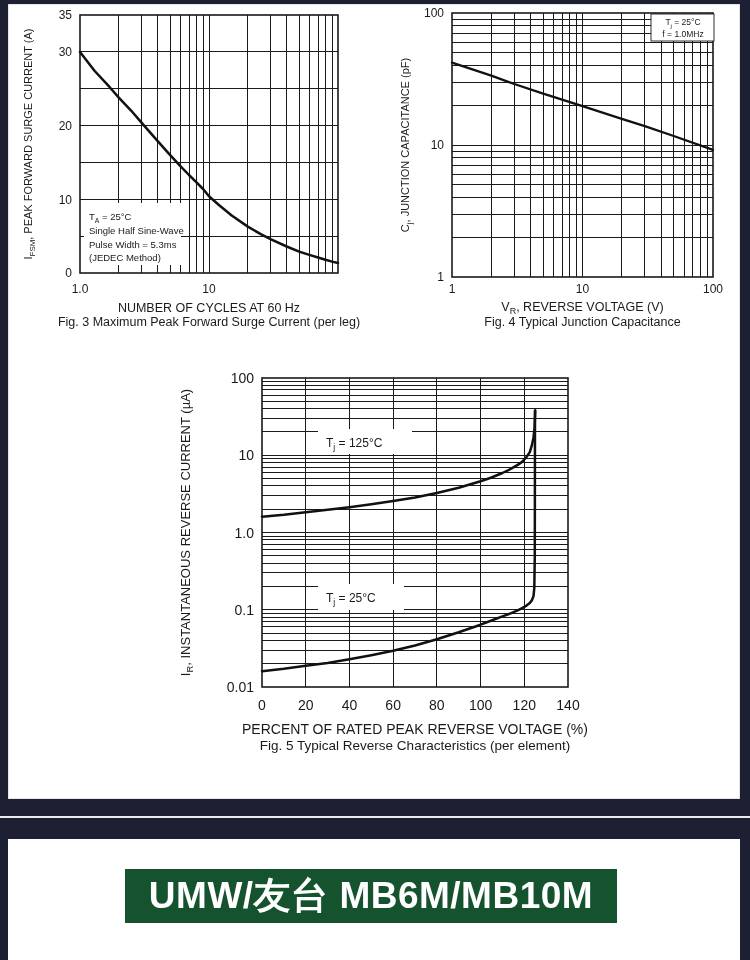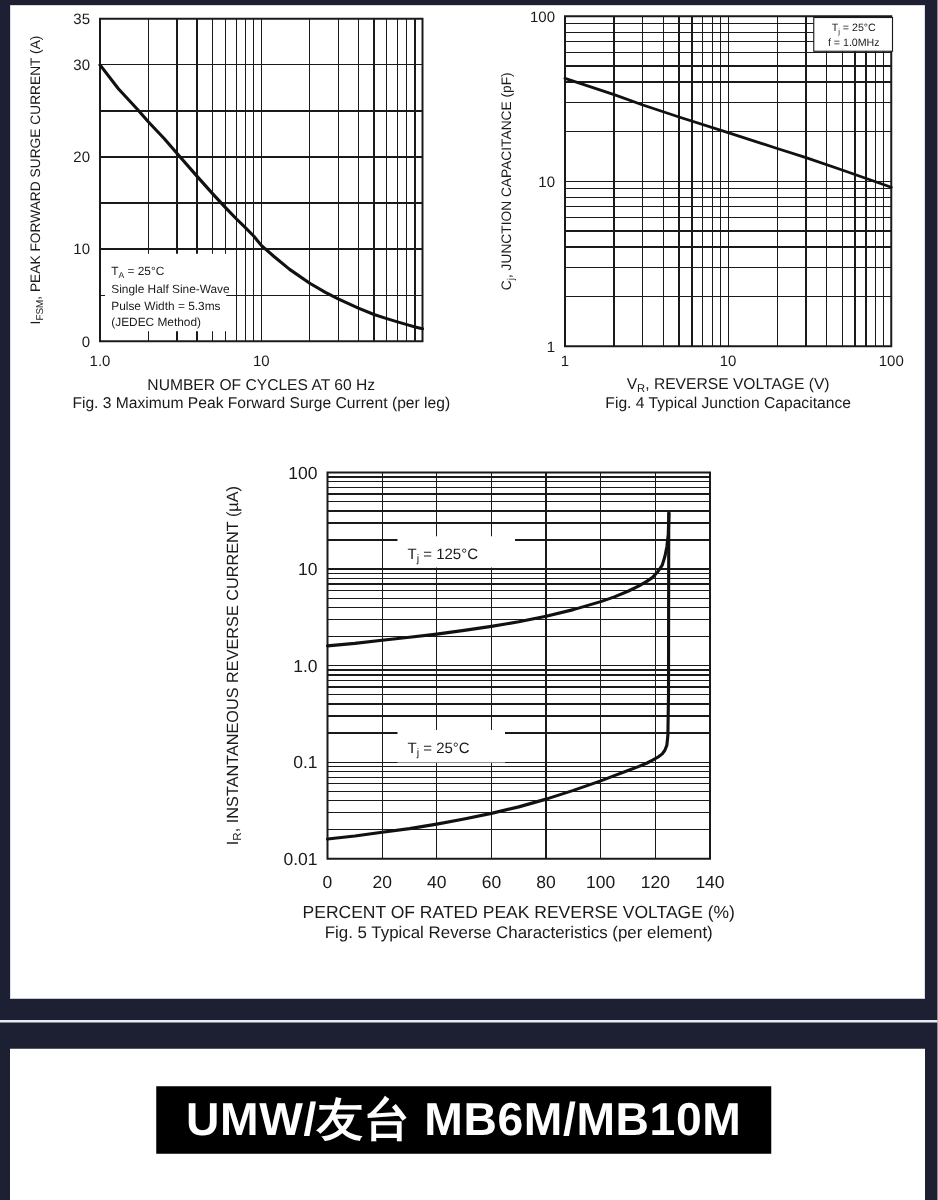--- a/index.html
+++ b/index.html
@@ -11,21 +11,21 @@
   }
   .canvas{position:relative;width:750px;height:960px;}
   .page{position:absolute;background:#ffffff;}
   .page1{left:8px;top:4px;width:732px;height:795px;box-shadow:inset 0 0 0 0.5px #c9ccd4;}
   .page2{left:8px;top:839px;width:732px;height:121px;}
   .page-gap-line{position:absolute;left:0;top:816px;width:750px;height:2px;background:#e9ebf0;}
   .chart{position:absolute;}
   .chart svg{display:block;}
   .banner{
     position:absolute;left:125px;top:869px;width:492px;height:54px;
-    background:#000000;color:#ffffff;
+    background:#14532d;color:#ffffff;
     font-size:37px;font-weight:bold;line-height:54px;text-align:center;
     letter-spacing:0.5px;white-space:nowrap;
   }
 </style>
 </head>
 <body>
 
 <div class="canvas">
 
   <div class="page page1"></div>

